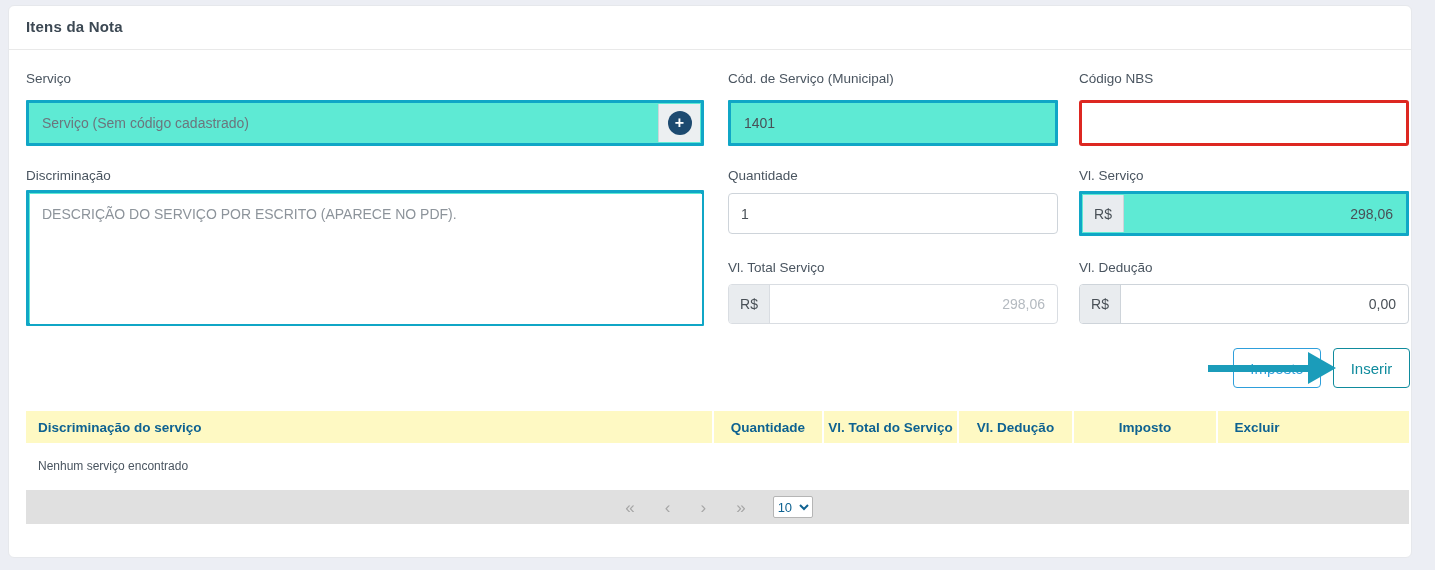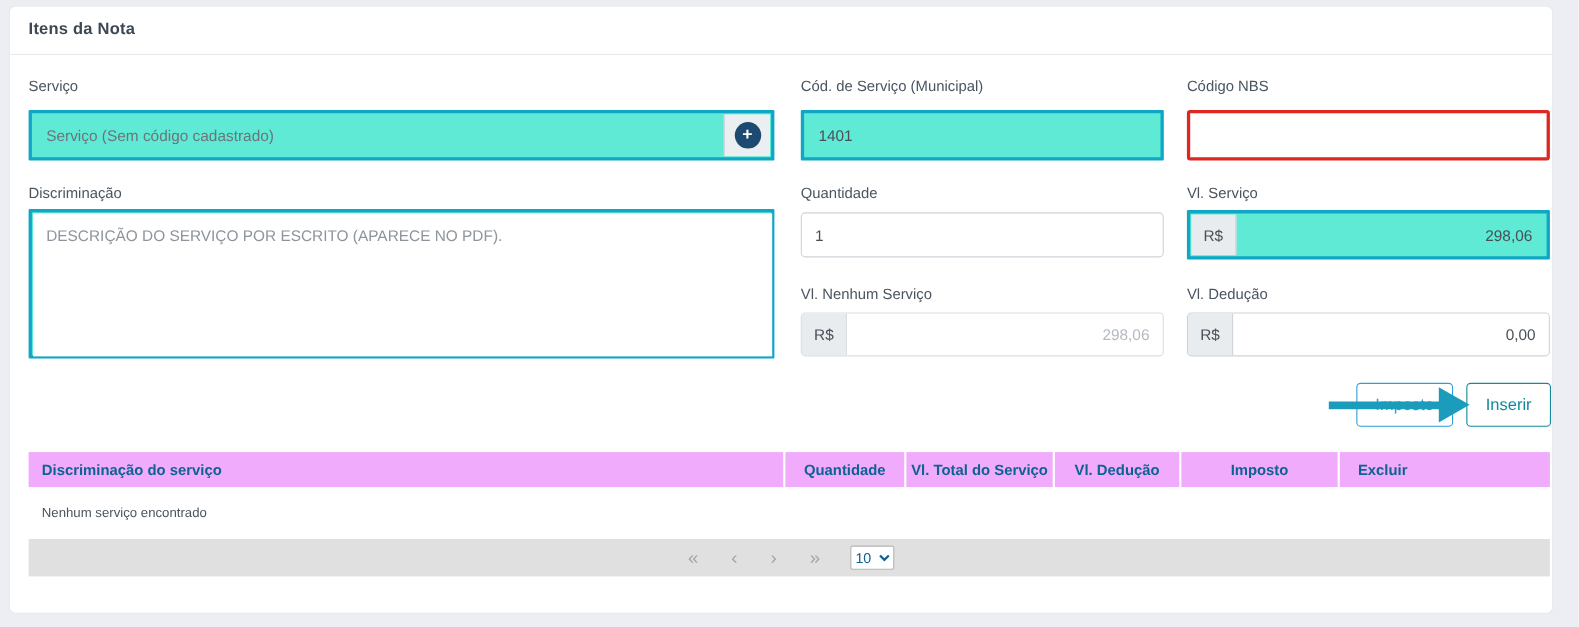--- a/index.html
+++ b/index.html
@@ -53,21 +53,21 @@
     display:flex; align-items:center; justify-content:center; font-family:"Liberation Sans", sans-serif;
   }
   .btn-imposto { border:1px solid #2e9fdb; color:#2e9fdb; }
   .btn-inserir { border:1px solid #0f8b9d; color:#0f8b9d; }
 
   .arrow-shaft { position:absolute; background:#1b9cba; z-index:5; }
   .arrow-head  { position:absolute; width:0; height:0; z-index:5;
     border-top:16px solid transparent; border-bottom:16px solid transparent; border-left:28px solid #1b9cba; }
 
   .tbl { position:absolute; left:17px; top:405px; width:1383px; }
-  .tbl-head { display:flex; height:32px; background:#f0abfc; }
+  .tbl-head { display:flex; height:32px; background:#fef9c3; }
   .th {
     font-size:13.5px; font-weight:bold; color:#0e6291; display:flex; align-items:center; justify-content:center;
     border-right:2px solid #ffffff; height:100%;
   }
   .th:last-child { border-right:none; }
   .th-first { justify-content:flex-start; padding-left:12px; }
   .tbl-empty {
     height:47px; background:#fff; display:flex; align-items:center; padding-left:12px;
     font-size:12px; color:#4a5560; border-bottom:2px solid #fff;
   }
@@ -125,21 +125,21 @@
     <input class="input-plain" type="text" value="1" style="">
   </div>
 
   <div class="hl-cyan" style="left:1070px; top:185px; width:330px; height:45px;">
     <div class="group-inner">
       <div class="addon addon-left">R$</div>
       <input type="text" class="num-right" value="298,06" style="">
     </div>
   </div>
 
-  <div class="fld-label" style="left:719px; top:254px;">Vl. Nenhum Serviço</div>
+  <div class="fld-label" style="left:719px; top:254px;">Vl. Total Serviço</div>
   <div class="fld-label" style="left:1070px; top:254px;">Vl. Dedução</div>
 
   <div class="plain-group" style="left:719px; top:278px; width:330px; height:40px; border-color:#d9dde2;">
     <div class="group-inner">
       <div class="addon addon-left" style="border-color:#d9dde2;">R$</div>
       <input type="text" class="num-right muted-val" readonly="" value="298,06" style="">
     </div>
   </div>
 
   <div class="plain-group" style="left:1070px; top:278px; width:330px; height:40px;">

